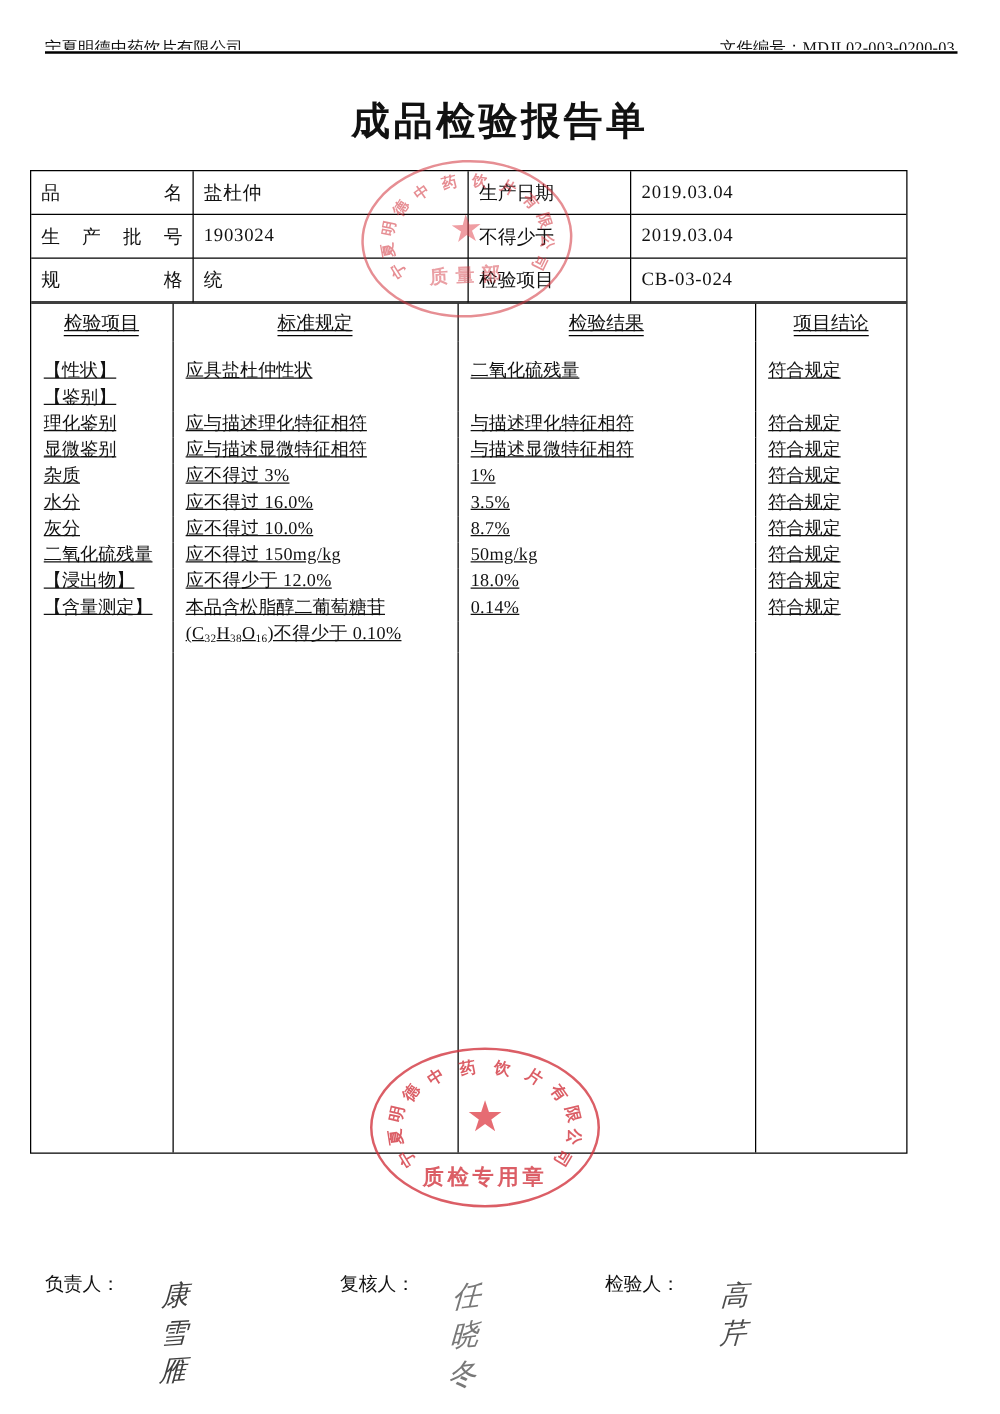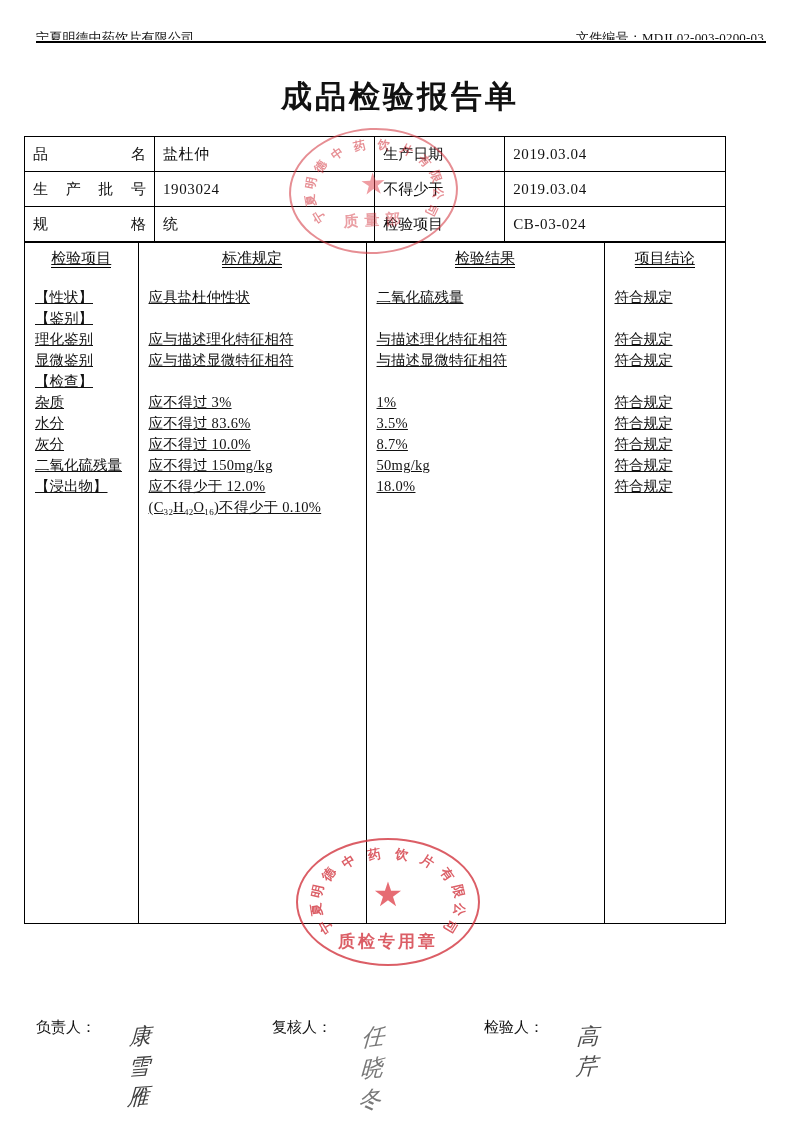--- a/index.html
+++ b/index.html
@@ -313,34 +313,28 @@
           <td class="res">与描述理化特征相符</td>
           <td class="conc">符合规定</td>
         </tr>
         <tr class="row">
           <td class="item">显微鉴别</td>
           <td class="spec">应与描述显微特征相符</td>
           <td class="res">与描述显微特征相符</td>
           <td class="conc">符合规定</td>
         </tr>
         <tr class="row">
-          <td class="item">【检查】</td>
-          <td class="spec"></td>
-          <td class="res"></td>
-          <td class="conc"></td>
-        </tr>
-        <tr class="row">
           <td class="item">杂质</td>
           <td class="spec num">应不得过 3%</td>
           <td class="res num">1%</td>
           <td class="conc">符合规定</td>
         </tr>
         <tr class="row">
           <td class="item">水分</td>
-          <td class="spec num">应不得过 83.6%</td>
+          <td class="spec num">应不得过 16.0%</td>
           <td class="res num">3.5%</td>
           <td class="conc">符合规定</td>
         </tr>
         <tr class="row">
           <td class="item">灰分</td>
           <td class="spec num">应不得过 10.0%</td>
           <td class="res num">8.7%</td>
           <td class="conc">符合规定</td>
         </tr>
         <tr class="row">
@@ -349,22 +343,28 @@
           <td class="res num">50mg/kg</td>
           <td class="conc">符合规定</td>
         </tr>
         <tr class="row">
           <td class="item">【浸出物】</td>
           <td class="spec num">应不得少于 12.0%</td>
           <td class="res num">18.0%</td>
           <td class="conc">符合规定</td>
         </tr>
         <tr class="row">
+          <td class="item">【含量测定】</td>
+          <td class="spec">本品含松脂醇二葡萄糖苷</td>
+          <td class="res num">0.14%</td>
+          <td class="conc">符合规定</td>
+        </tr>
+        <tr class="row">
           <td class="item"></td>
-          <td class="spec num"><span>(C</span><sub>32</sub><span>H</span><sub>42</sub><span>O</span><sub>16</sub><span>)不得少于 0.10%</span></td>
+          <td class="spec num"><span>(C</span><sub>32</sub><span>H</span><sub>38</sub><span>O</span><sub>16</sub><span>)不得少于 0.10%</span></td>
           <td class="res"></td>
           <td class="conc"></td>
         </tr>
         <tr>
           <td class="filler"></td>
           <td class="filler"></td>
           <td class="filler"></td>
           <td class="filler"></td>
         </tr>
       </tbody>

